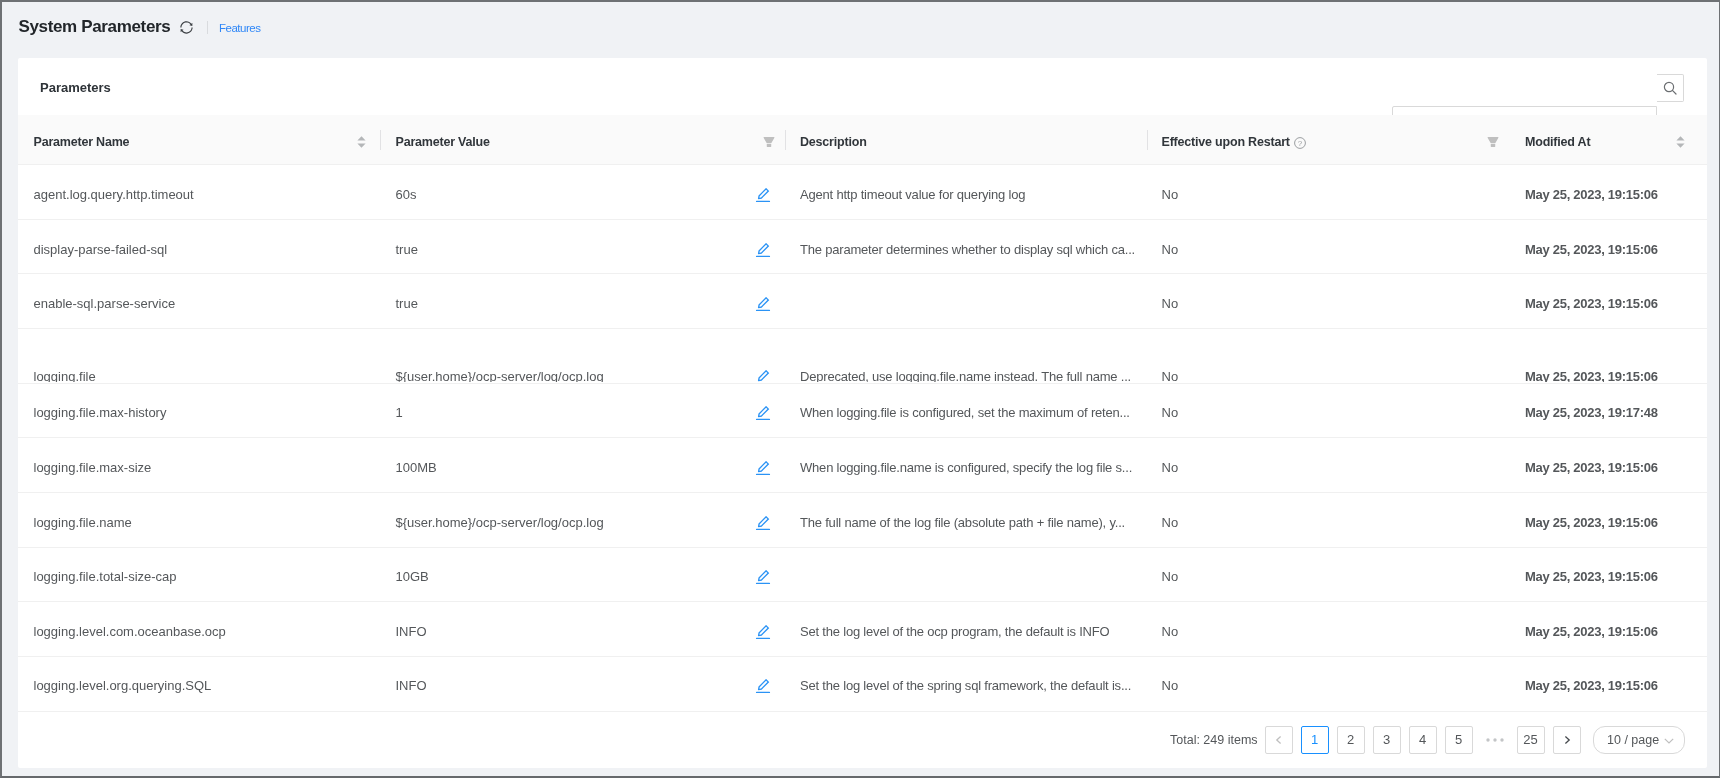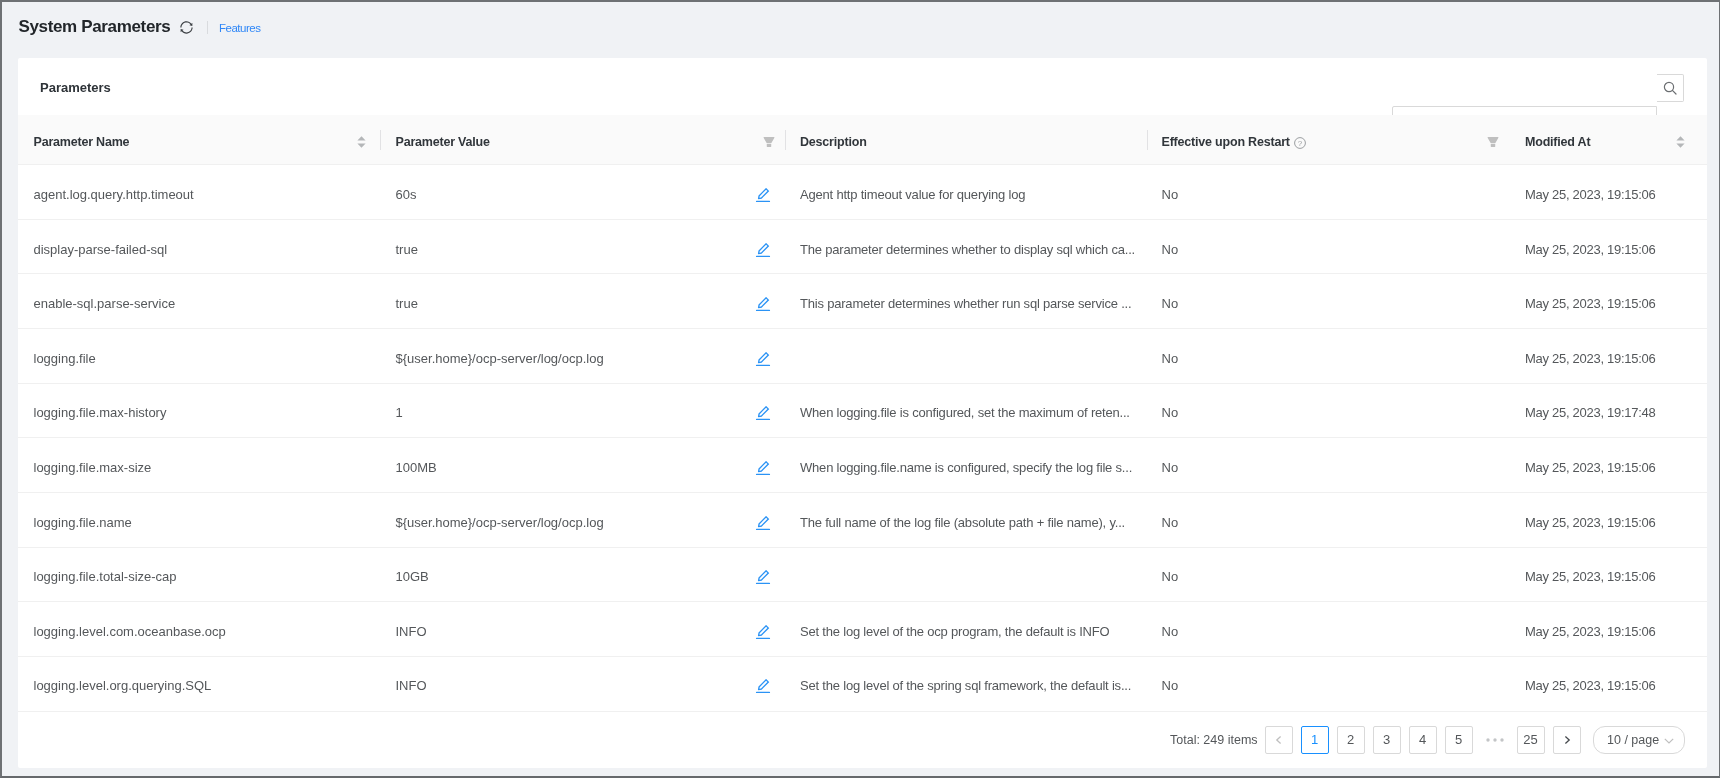--- a/index.html
+++ b/index.html
@@ -22,21 +22,21 @@
   
   .thead { left:0; top:57px; width:1689.5px; height:49px; background:#fafafa;text-align:right; }
   .hcell { position:absolute; top:16.7px; line-height:20px; font-size:12.5px; font-weight:700; color:#31363b; white-space:nowrap; letter-spacing:-0.2px; }
   .hsep { position:absolute; top:15px; width:1px; height:20px; background:#e2e2e4; }
   
   .row { left:0; width:1689.5px; background:#fff; }
   .rline { position:absolute; left:0; width:1689.5px; height:1px; background:#f0f0f0; }
   .cell { position:absolute; top:21px; line-height:20px; font-size:13px; color:#54575a; white-space:nowrap; }
   .pen { position:absolute; left:736.6px; top:22.4px; }
   .desc { letter-spacing:-0.2px;text-align:center; }
-  .dt { letter-spacing:-0.28px; }
+  .dt { letter-spacing:-0.28px;font-weight:bold; }
   
   .total { left:1152.5px; top:671.5px; line-height:20px; font-size:12.5px; color:#54575a; }
   .pbtn { position:absolute; top:667.5px; width:28px; height:28px; background:#fff; border:1px solid #d9d9d9; border-radius:2px;
           text-align:center; line-height:26px; font-size:13px; color:#54575a; }
   .pbtn.active { border-color:#1890ff; color:#1890ff; }
   .pdots { position:absolute; top:667.5px; width:28px; height:28px; text-align:center; border:none; background:none; }
   .psel { left:1575.5px; top:667.5px; width:92px; height:28px; background:#fff; border:1px solid #d9d9d9; border-radius:12px; }
   .psel span { position:absolute; left:13px; top:5px; line-height:16px; font-size:12.5px; color:#54575a; }
 </style>
 </head>
@@ -109,30 +109,30 @@
       <div class="cell desc" style="left:782.5px">The parameter determines whether to display sql which ca...</div>
       <div class="cell" style="left:1144px">No</div>
       <div class="cell dt" style="left:1507.5px">May 25, 2023, 19:15:06</div>
     </div>
     <div class="abs row" style="top:215px;height:55px">
       <div class="cell" style="left:16px">enable-sql.parse-service</div>
       <div class="cell" style="left:378px">true</div>
       <svg class="pen" width="18" height="18" viewBox="0 0 1024 1024">
         <path fill="#2b93f5" d="M257.7 752c2 0 4-.2 6-.5L431.9 722c2-.4 3.9-1.3 5.3-2.8l423.9-423.9a9.96 9.96 0 000-14.1L694.9 114.9c-1.9-1.9-4.4-2.9-7.1-2.9s-5.2 1-7.1 2.9L256.8 538.8c-1.5 1.5-2.4 3.3-2.8 5.3l-29.5 168.2a33.5 33.5 0 009.4 29.8c6.6 6.4 14.9 9.9 23.8 9.9zm67.4-174.4L687.8 215l73.3 73.3-362.7 362.6-88.9 15.7 15.6-89zM880 836H144c-17.7 0-32 14.3-32 32v36c0 4.4 3.6 8 8 8h784c4.4 0 8-3.6 8-8v-36c0-17.7-14.3-32-32-32z"></path>
       </svg>
-      <div class="cell desc" style="left:782.5px">This parameter determines whether run sql parse service ...</div>
-      <div class="cell" style="left:1144px">No</div>
-      <div class="cell dt" style="left:1507.5px">May 25, 2023, 19:15:06</div>
-    </div>
-    <div class="abs row" style="top:270px;height:38px">
+      <div class="cell" style="left:1144px">No</div>
+      <div class="cell dt" style="left:1507.5px">May 25, 2023, 19:15:06</div>
+    </div>
+    <div class="abs row" style="top:288px;height:38px">
       <div class="cell" style="left:16px">logging.file</div>
       <div class="cell" style="left:378px">${user.home}/ocp-server/log/ocp.log</div>
       <svg class="pen" width="18" height="18" viewBox="0 0 1024 1024">
         <path fill="#2b93f5" d="M257.7 752c2 0 4-.2 6-.5L431.9 722c2-.4 3.9-1.3 5.3-2.8l423.9-423.9a9.96 9.96 0 000-14.1L694.9 114.9c-1.9-1.9-4.4-2.9-7.1-2.9s-5.2 1-7.1 2.9L256.8 538.8c-1.5 1.5-2.4 3.3-2.8 5.3l-29.5 168.2a33.5 33.5 0 009.4 29.8c6.6 6.4 14.9 9.9 23.8 9.9zm67.4-174.4L687.8 215l73.3 73.3-362.7 362.6-88.9 15.7 15.6-89zM880 836H144c-17.7 0-32 14.3-32 32v36c0 4.4 3.6 8 8 8h784c4.4 0 8-3.6 8-8v-36c0-17.7-14.3-32-32-32z"></path>
       </svg>
+      <div class="cell desc" style="left:782.5px">Deprecated, use logging.file.name instead. The full name ...</div>
       <div class="cell" style="left:1144px">No</div>
       <div class="cell dt" style="left:1507.5px">May 25, 2023, 19:15:06</div>
     </div>
     <div class="abs row" style="top:324px;height:55px">
       <div class="cell" style="left:16px">logging.file.max-history</div>
       <div class="cell" style="left:378px">1</div>
       <svg class="pen" width="18" height="18" viewBox="0 0 1024 1024">
         <path fill="#2b93f5" d="M257.7 752c2 0 4-.2 6-.5L431.9 722c2-.4 3.9-1.3 5.3-2.8l423.9-423.9a9.96 9.96 0 000-14.1L694.9 114.9c-1.9-1.9-4.4-2.9-7.1-2.9s-5.2 1-7.1 2.9L256.8 538.8c-1.5 1.5-2.4 3.3-2.8 5.3l-29.5 168.2a33.5 33.5 0 009.4 29.8c6.6 6.4 14.9 9.9 23.8 9.9zm67.4-174.4L687.8 215l73.3 73.3-362.7 362.6-88.9 15.7 15.6-89zM880 836H144c-17.7 0-32 14.3-32 32v36c0 4.4 3.6 8 8 8h784c4.4 0 8-3.6 8-8v-36c0-17.7-14.3-32-32-32z"></path>
       </svg>
       <div class="cell desc" style="left:782.5px">When logging.file is configured, set the maximum of reten...</div>

